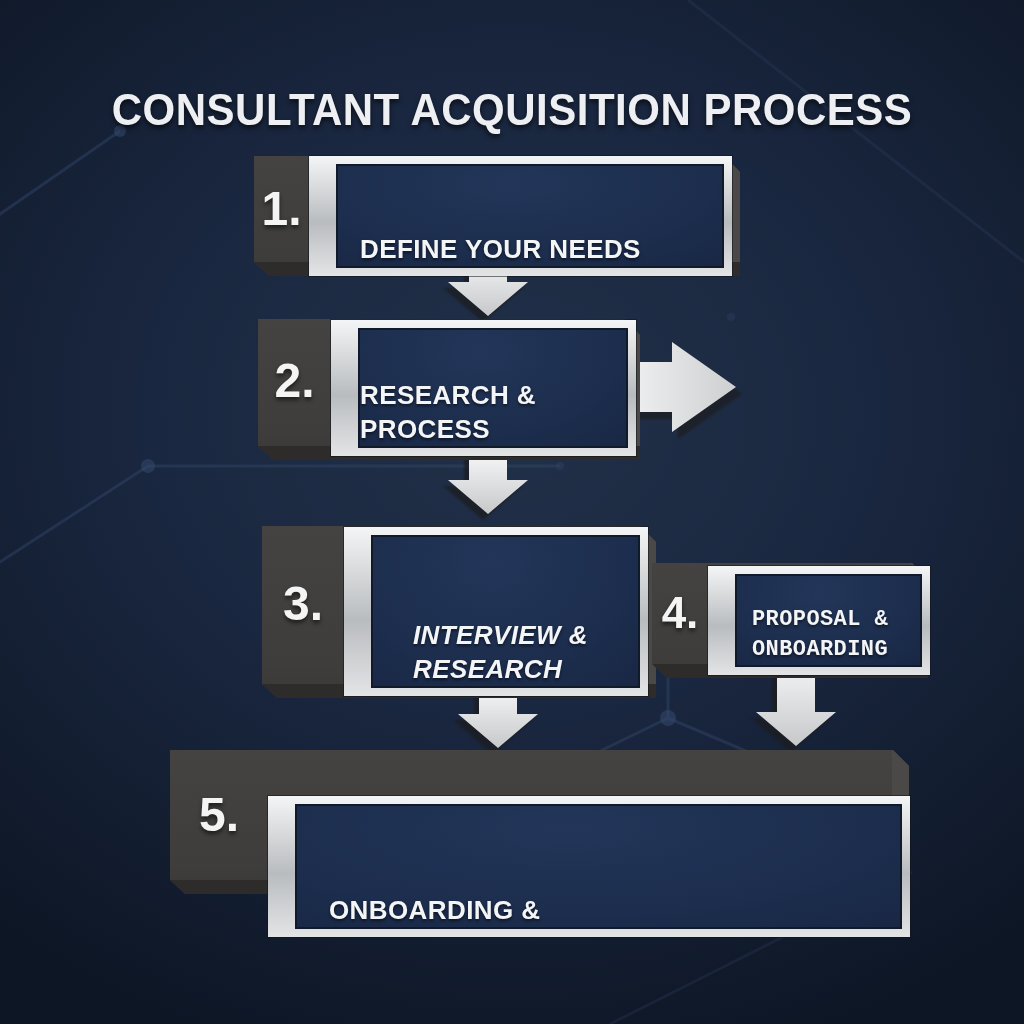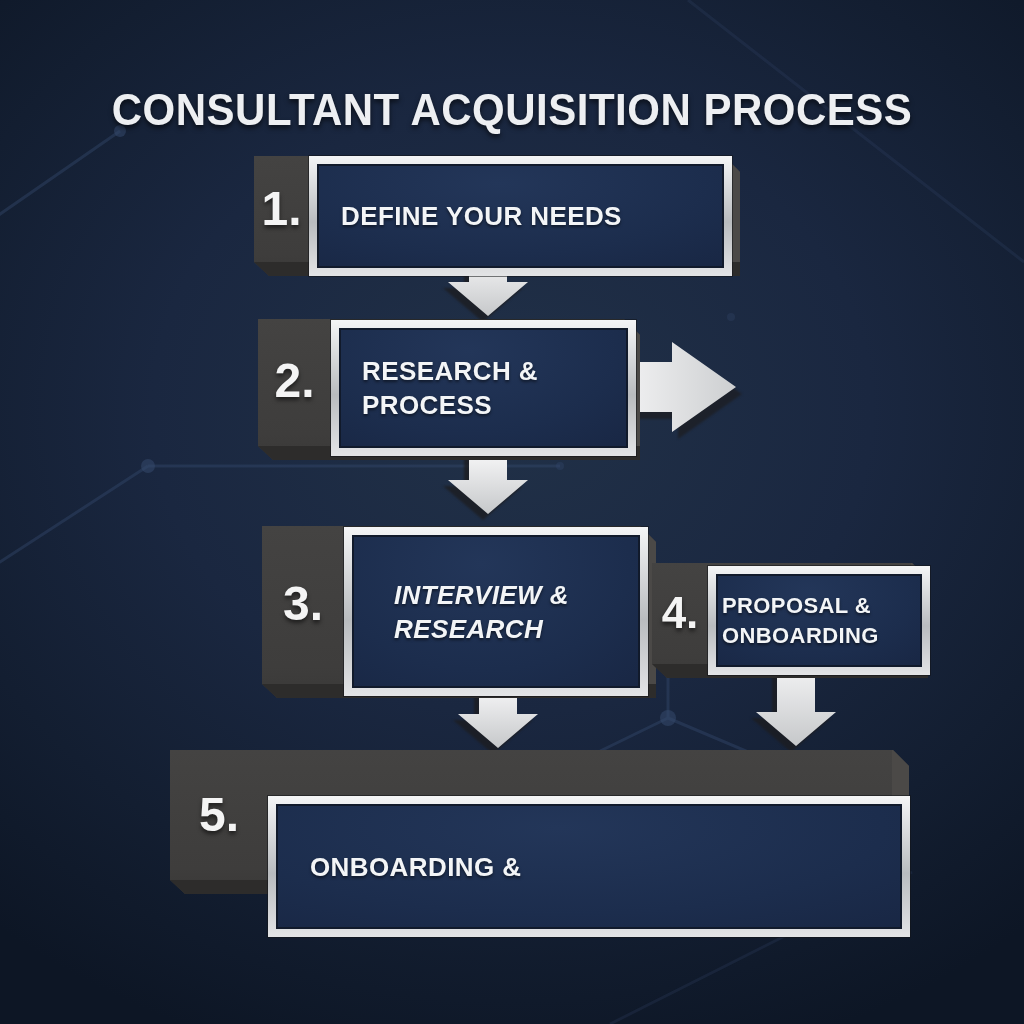--- a/index.html
+++ b/index.html
@@ -34,49 +34,50 @@
     position:absolute;display:flex;align-items:center;justify-content:center;
     color:#f4f4f4;font-size:48px;font-weight:bold;
     text-shadow:0 3px 4px rgba(0,0,0,.55);z-index:6;
   }
   .panel{
     position:absolute;display:flex;padding:8px;z-index:5;
     background:linear-gradient(180deg,#f4f5f6 0%,#b9bcbf 55%,#e3e4e6 100%);
     box-shadow:0 0 0 1px rgba(18,20,24,.55);
   }
   .panel-inner{
-    flex:1;display:flex;flex-direction:column;justify-content:center;
+    flex:1;display:flex;flex-direction:column;justify-content:flex-end;
     border:2px solid #111a2b;
     background:radial-gradient(ellipse 95% 130% at 45% 18%, #233659 0%, #1c2d4d 55%, #172440 100%);
+    margin-left:19px;
   }
   .lbl{
     color:#f3f5f7;font-weight:bold;font-size:26px;letter-spacing:.4px;
     line-height:34px;text-shadow:0 2px 3px rgba(0,0,0,.5);
   }
   .step4 .lbl{font-size:22px;line-height:30px;}
   
   .step1 .slab{left:254px;top:156px;width:486px;height:120px;}
   .step1 .num {left:254px;top:156px;width:55px;height:104px;}
   .step1 .panel{left:309px;top:156px;width:407px;height:104px;}
   .step1 .lbl{padding-left:22px;}
 
   .step2 .slab{left:258px;top:319px;width:382px;height:141px;}
   .step2 .num {left:258px;top:320px;width:73px;height:120px;}
   .step2 .panel{left:331px;top:320px;width:289px;height:120px;}
-  .step2 .lbl{padding-left:21px;}
+  .step2 .lbl{}
 
   .step3 .slab{left:262px;top:526px;width:394px;height:172px;}
   .step3 .num {left:262px;top:527px;width:82px;height:153px;}
   .step3 .panel{left:344px;top:527px;width:288px;height:153px;}
   .step3 .lbl{padding-left:40px;font-style:italic;}
 
   .step4 .slab{left:652px;top:563px;width:276px;height:115px;}
   .step4 .num {left:652px;top:566px;width:56px;height:93px;font-size:44px;}
   .step4 .panel{left:708px;top:566px;width:206px;height:93px;}
-  .step4 .lbl{padding-left:4px;}
+  .step4 .lbl{padding-left:15px;font-family:Liberation Mono, monospace;}
 
   .step5 .slab{left:170px;top:750px;width:739px;height:144px;}
   .step5 .num {left:170px;top:752px;width:98px;height:125px;}
   .step5 .panel{left:268px;top:796px;width:626px;height:125px;}
   .step5 .lbl{padding-left:32px;}
 
   .arrow{position:absolute;z-index:2;}
   .arrow-down{filter:drop-shadow(-5px 6px 1px rgba(28,28,31,.75));}
   .arrow-right{filter:drop-shadow(6px 7px 1px rgba(28,28,31,.7));}
   #arr1{left:448px;top:254px;}

